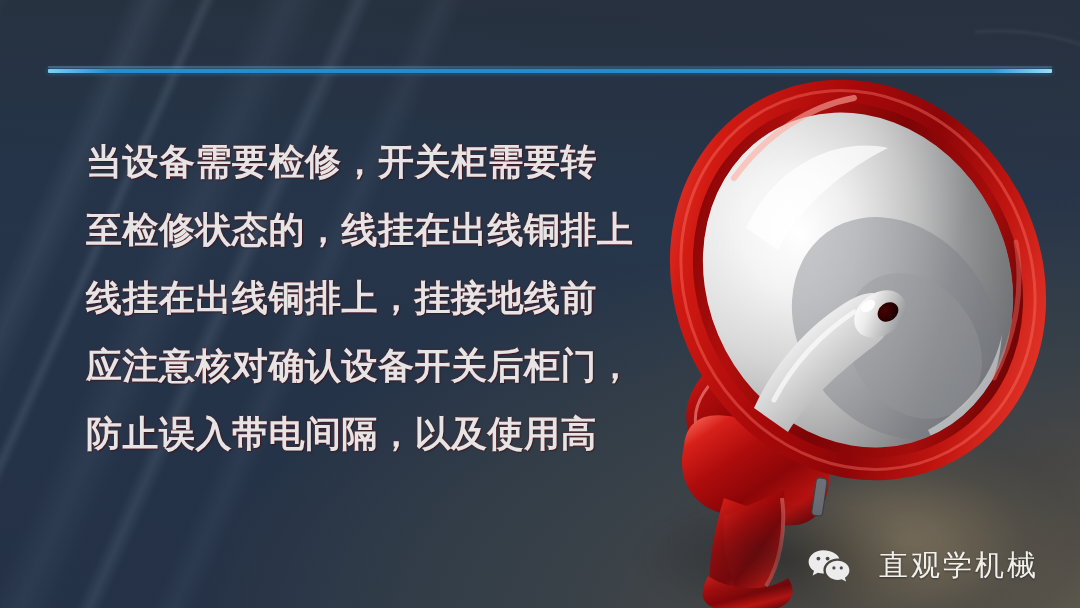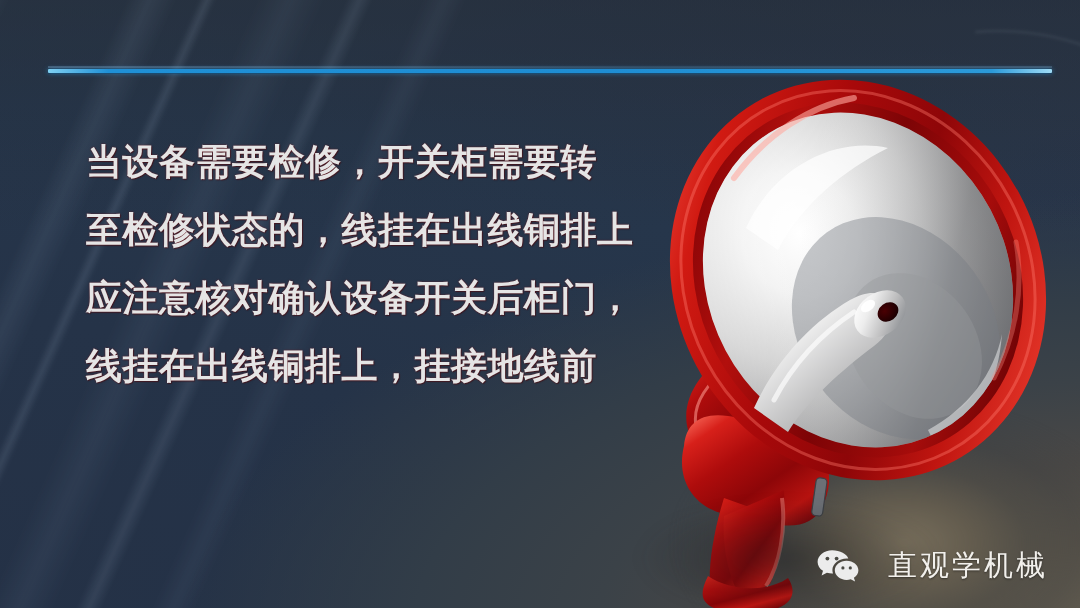--- a/index.html
+++ b/index.html
@@ -84,21 +84,21 @@
   
   .megaphone{position:absolute;left:596px;top:78px;width:480px;height:530px;}
   .mg-shadow{
     position:absolute;left:40px;top:390px;width:330px;height:150px;
     background:radial-gradient(closest-side at 46% 60%, rgba(20,22,26,.42) 0%, rgba(20,22,26,.20) 48%, rgba(20,22,26,0) 100%);
     filter:blur(6px);
   }
 
   
   .watermark{
-    position:absolute;right:32px;bottom:22px;
+    position:absolute;right:41px;bottom:22px;
     display:flex;align-items:center;gap:28px;
   }
   .wm-icon{width:44px;height:36px;position:relative;}
   .wm-text{
     color:#f2f0ec;font-size:29px;font-weight:normal;letter-spacing:3px;
     text-shadow:0 1px 2px rgba(0,0,0,.45);
     font-family:"DejaVu Sans","Liberation Sans",sans-serif;
   }
 </style>
 </head>
@@ -121,22 +121,23 @@
 
   <div class="arc arc1"></div>
   <div class="arc arc2"></div>
   <div class="arc arc3"></div>
 
   <div class="blue-rule"></div>
 
   <div class="body-text">
     <span class="ln">当设备需要检修，开关柜需要转</span>
     <span class="ln">至检修状态的，线挂在出线铜排上</span>
+    <span class="ln">线挂在出线铜排上，挂接地线前</span>
     <span class="ln">应注意核对确认设备开关后柜门，</span>
-    <span class="ln">线挂在出线铜排上，挂接地线前</span>
+    <span class="ln">防止误入带电间隔，以及使用高</span>
   </div>
 
   <div class="megaphone">
     <div class="mg-shadow"></div>
     <svg width="480" height="530" viewBox="0 0 480 530">
       <defs>
         <linearGradient id="gRimOuter" x1="0.08" y1="0.05" x2="0.92" y2="0.95">
           <stop offset="0%" stop-color="#ef4b3f"></stop>
           <stop offset="14%" stop-color="#d11a12"></stop>
           <stop offset="38%" stop-color="#a8090a"></stop>

